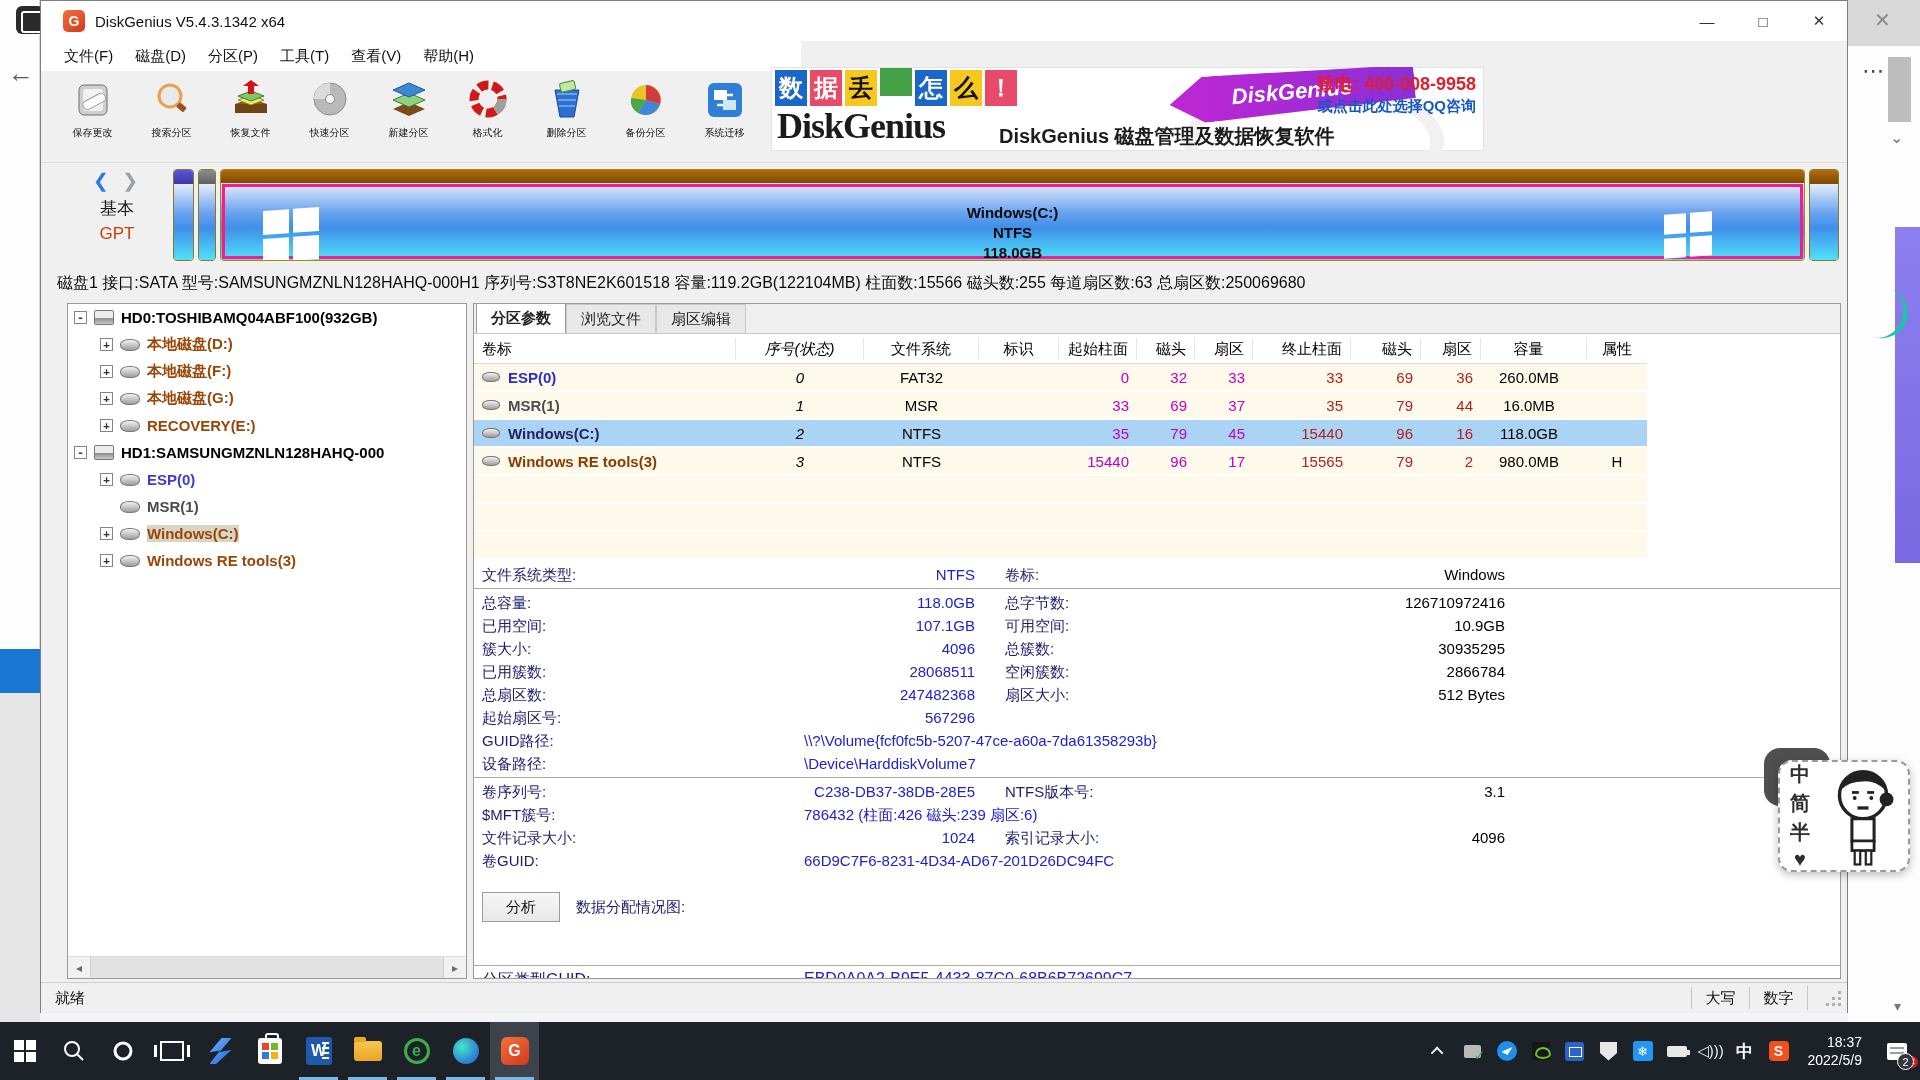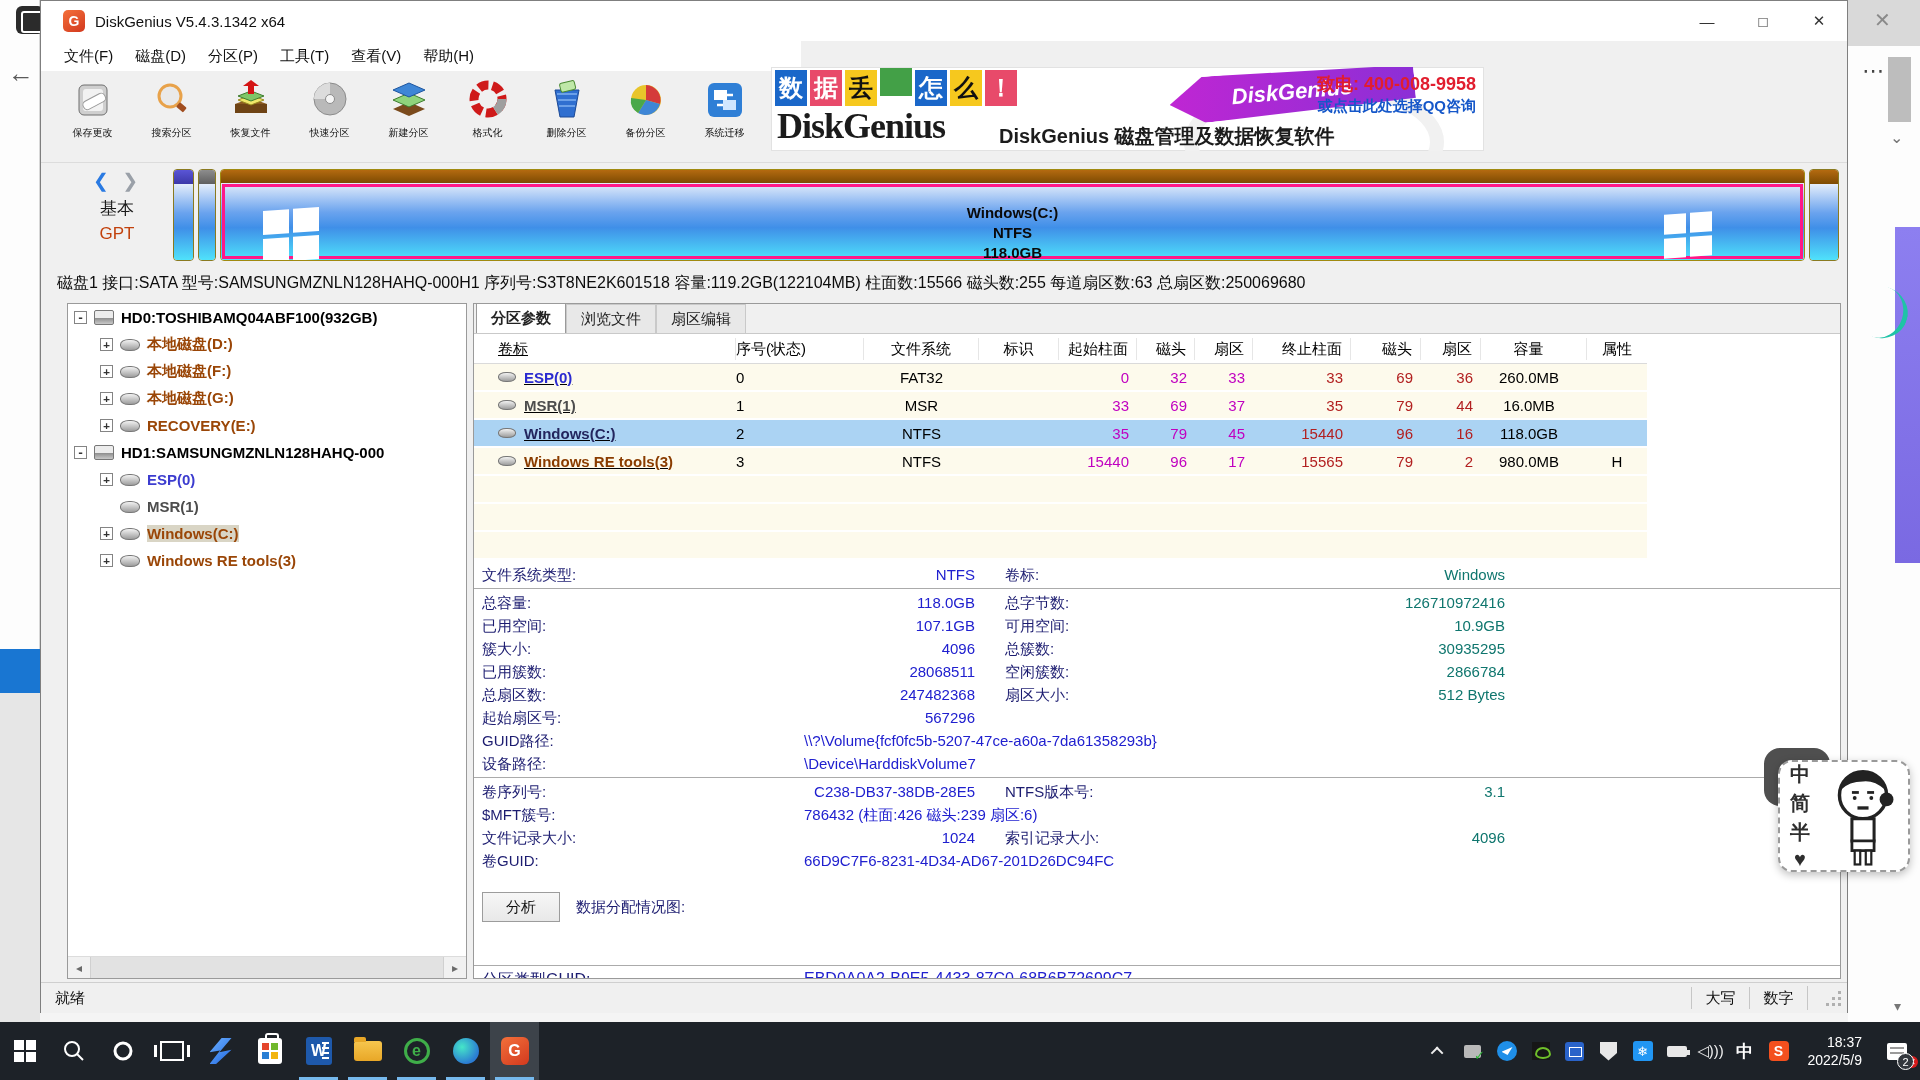--- a/index.html
+++ b/index.html
@@ -107,22 +107,22 @@
   .rightpanel{position:absolute;left:432px;top:302px;width:1368px;height:676px;background:#fff;border:1px solid #9a9a9a;overflow:hidden;}
   .tabs{position:absolute;left:0;top:0;width:100%;height:30px;background:#f0f0f0;border-bottom:1px solid #c9c9c9;display:flex;align-items:flex-end;padding-left:2px;}
   .tab{height:29px;padding:0 14px;font-size:15px;color:#222;display:flex;align-items:center;border:1px solid #c9c9c9;border-bottom:none;background:#e8e8e8;}
   .tab:nth-of-type(1){background:#fff;height:30px;font-weight:bold;border-color:#9a9a9a;}
 
   .ptable{position:absolute;left:0;top:30px;width:1173px;}
   .thead{display:flex;height:30px;background:#fff;border-bottom:1px solid #dadada;font-size:15px;color:#000;align-items:center;}
   .thead span{display:block;border-right:1px solid #e6e6e6;height:22px;line-height:22px;}
   .trow{display:flex;height:28px;background:#fdfaec;border-bottom:2px solid #fff;font-size:15px;align-items:center;}
   .trow.selected{background:#abd3f3;}
-  .thead span:nth-of-type(1),.trow>span:nth-of-type(1){width:262px;padding-left:24px;text-align:right;display:flex;align-items:center;text-decoration:underline;}
-  .thead span:nth-of-type(2),.trow>span:nth-of-type(2){width:128px;}
+  .thead span:nth-of-type(1),.trow>span:nth-of-type(1){width:262px;padding-left:8px;text-align:right;display:flex;align-items:center;}
+  .thead span:nth-of-type(2),.trow>span:nth-of-type(2){width:128px;text-align:center;font-style:italic;}
   .thead span:nth-of-type(3),.trow>span:nth-of-type(3){width:115px;text-align:center;}
   .thead span:nth-of-type(4),.trow>span:nth-of-type(4){width:80px;text-align:center;}
   .thead span:nth-of-type(5),.trow>span:nth-of-type(5){width:78px;text-align:right;padding-right:8px;}
   .thead span:nth-of-type(6),.trow>span:nth-of-type(6){width:58px;text-align:right;padding-right:8px;}
   .thead span:nth-of-type(7),.trow>span:nth-of-type(7){width:58px;text-align:right;padding-right:8px;}
   .thead span:nth-of-type(8),.trow>span:nth-of-type(8){width:98px;text-align:right;padding-right:8px;}
   .thead span:nth-of-type(9),.trow>span:nth-of-type(9){width:70px;text-align:right;padding-right:8px;}
   .thead span:nth-of-type(10),.trow>span:nth-of-type(10){width:60px;text-align:right;padding-right:8px;}
   .thead span:nth-of-type(11),.trow>span:nth-of-type(11){width:106px;text-align:center;padding-right:10px;}
   .thead span:nth-of-type(12),.trow>span:nth-of-type(12){width:60px;text-align:center;border-right:none;}
@@ -135,21 +135,21 @@
   .trow.name-navy .vname{color:#23255e;}
   .trow.name-maroon .vname{color:#8a3c00;}
   .trow.filler{background:#fdfaec;}
 
   .details{position:absolute;left:0;top:260px;width:100%;font-size:15px;}
   .drow{position:relative;height:23px;}
   .drow.sep-below{height:25px;border-bottom:1px solid #ababab;margin-bottom:3px;}
   .dl1{position:absolute;left:8px;top:2px;color:#1c1c70;}
   .dv1{position:absolute;right:865px;top:2px;color:#2020cf;}
   .dl2{position:absolute;left:531px;top:2px;color:#1c1c70;}
-  .dv2{position:absolute;right:335px;top:2px;color:#0f766e;}
+  .dv2{position:absolute;right:335px;top:2px;color:#000000;}
   .drow.wide .dv1{right:auto;left:330px;}
   .analyze-row{position:absolute;left:8px;top:588px;display:flex;align-items:center;}
   .analyze-btn{width:78px;height:30px;background:linear-gradient(180deg,#f6f6f6,#e8e8e8);border:1px solid #9c9c9c;
     font-size:15px;color:#111;display:flex;align-items:center;justify-content:center;}
   .alloc-label{margin-left:16px;color:#1c1c70;font-size:15px;}
   .pguid{position:absolute;left:0;top:661px;width:100%;height:24px;border-top:1px solid #ababab;}
   .pguid .dl1{top:4px;} .pguid .dv1{right:auto;left:330px;top:4px;}
 
   
   .statusbar{position:absolute;left:0;top:981px;width:100%;height:31px;background:#f0f0f0;border-top:1px solid #cfcfcf;

